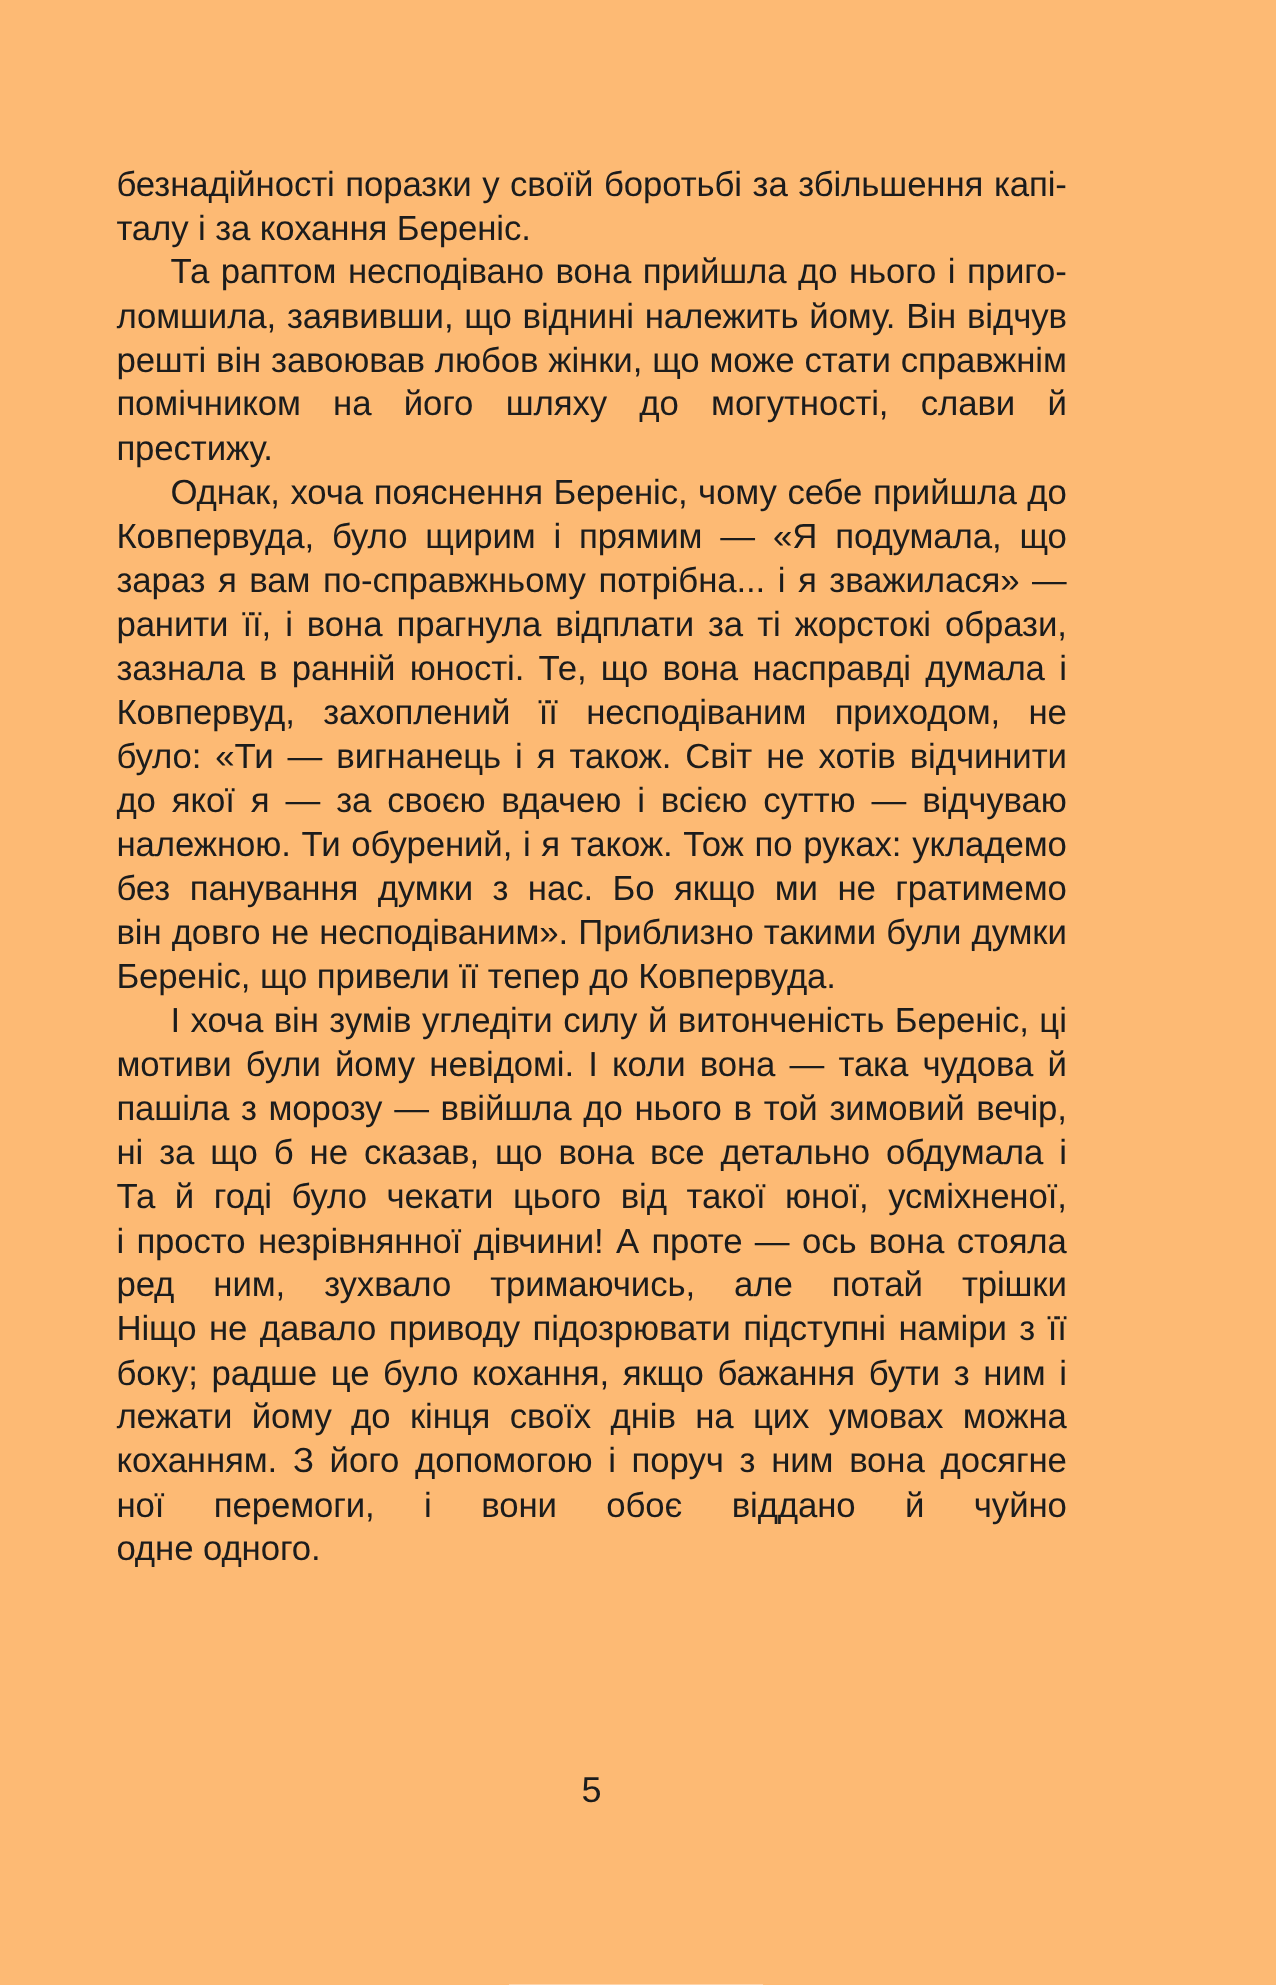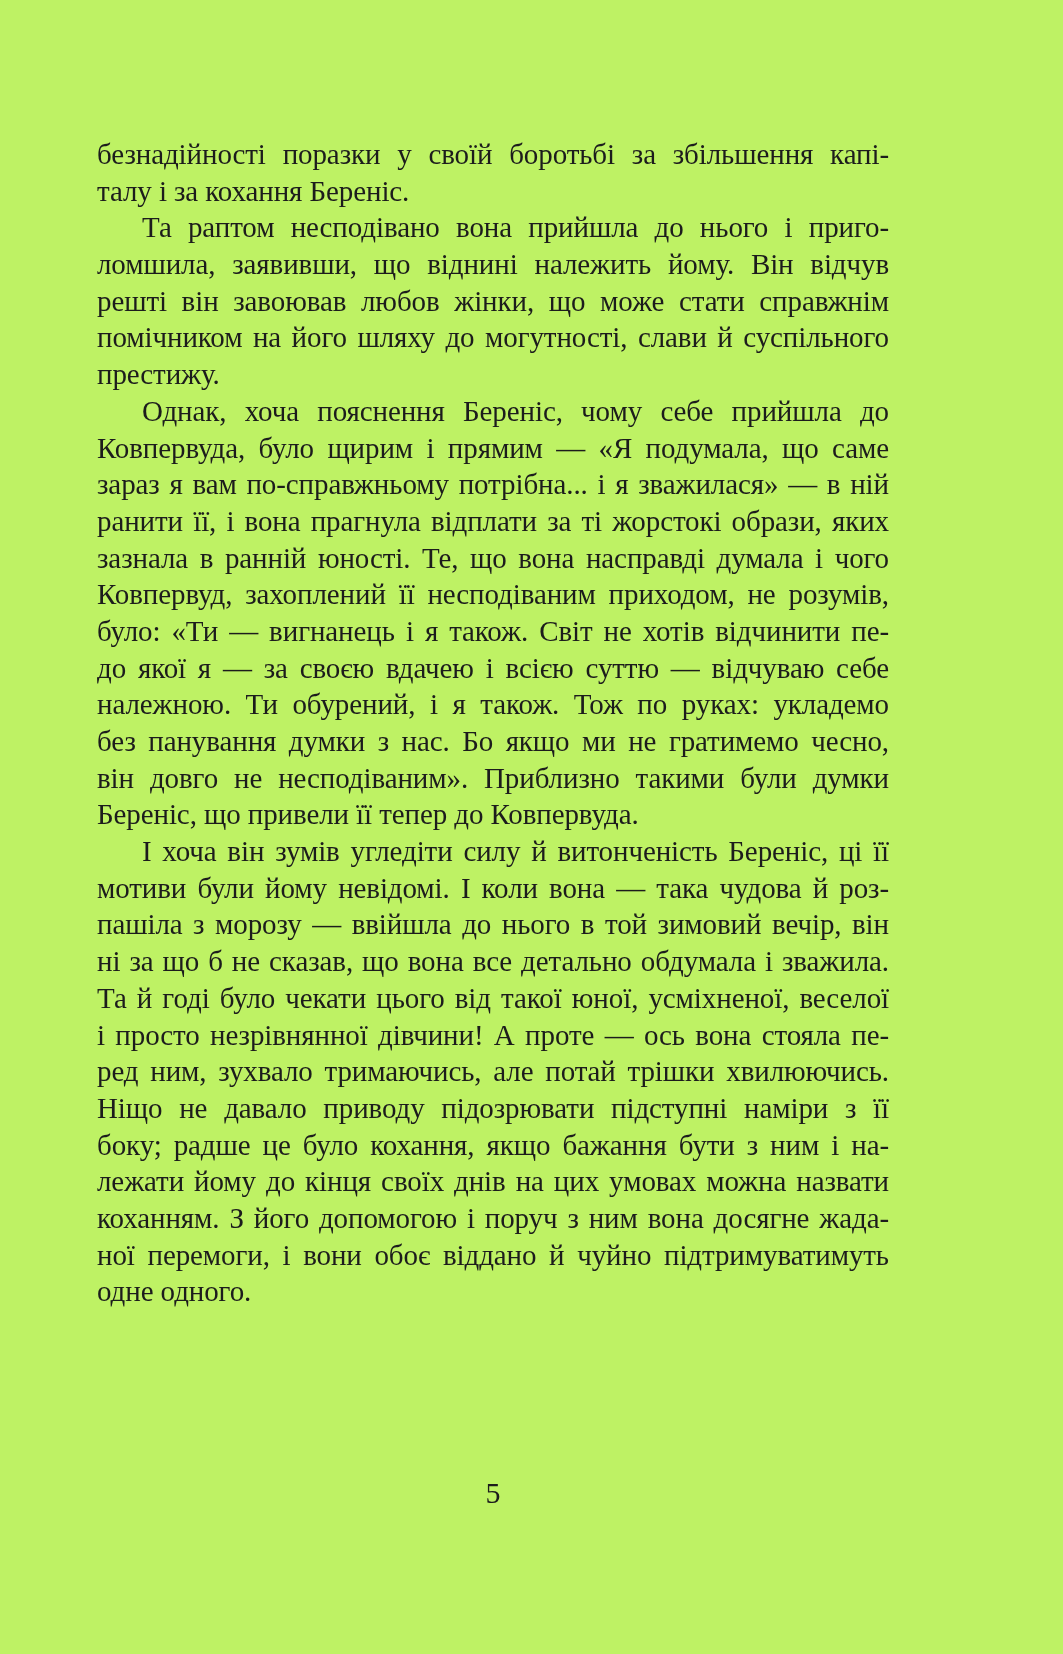--- a/index.html
+++ b/index.html
@@ -4,23 +4,23 @@
 <style>
   html, body {
     margin: 0;
     padding: 0;
     background: #ffffff;
   }
   .page {
     position: relative;
     width: 1063px;
     height: 1654px;
-    background: #bef264;
+    background: #fdba74;
     color: #1c1c1c;
-    font-family: Liberation Serif, serif;
+    font-family: Liberation Sans, sans-serif;
     overflow: hidden;
   }
   .text-block {
     position: absolute;
     left: 97px;
     top: 136px;
     width: 792px;
     font-size: 29px;
     line-height: 36.7px;
     letter-spacing: -0.1px;

